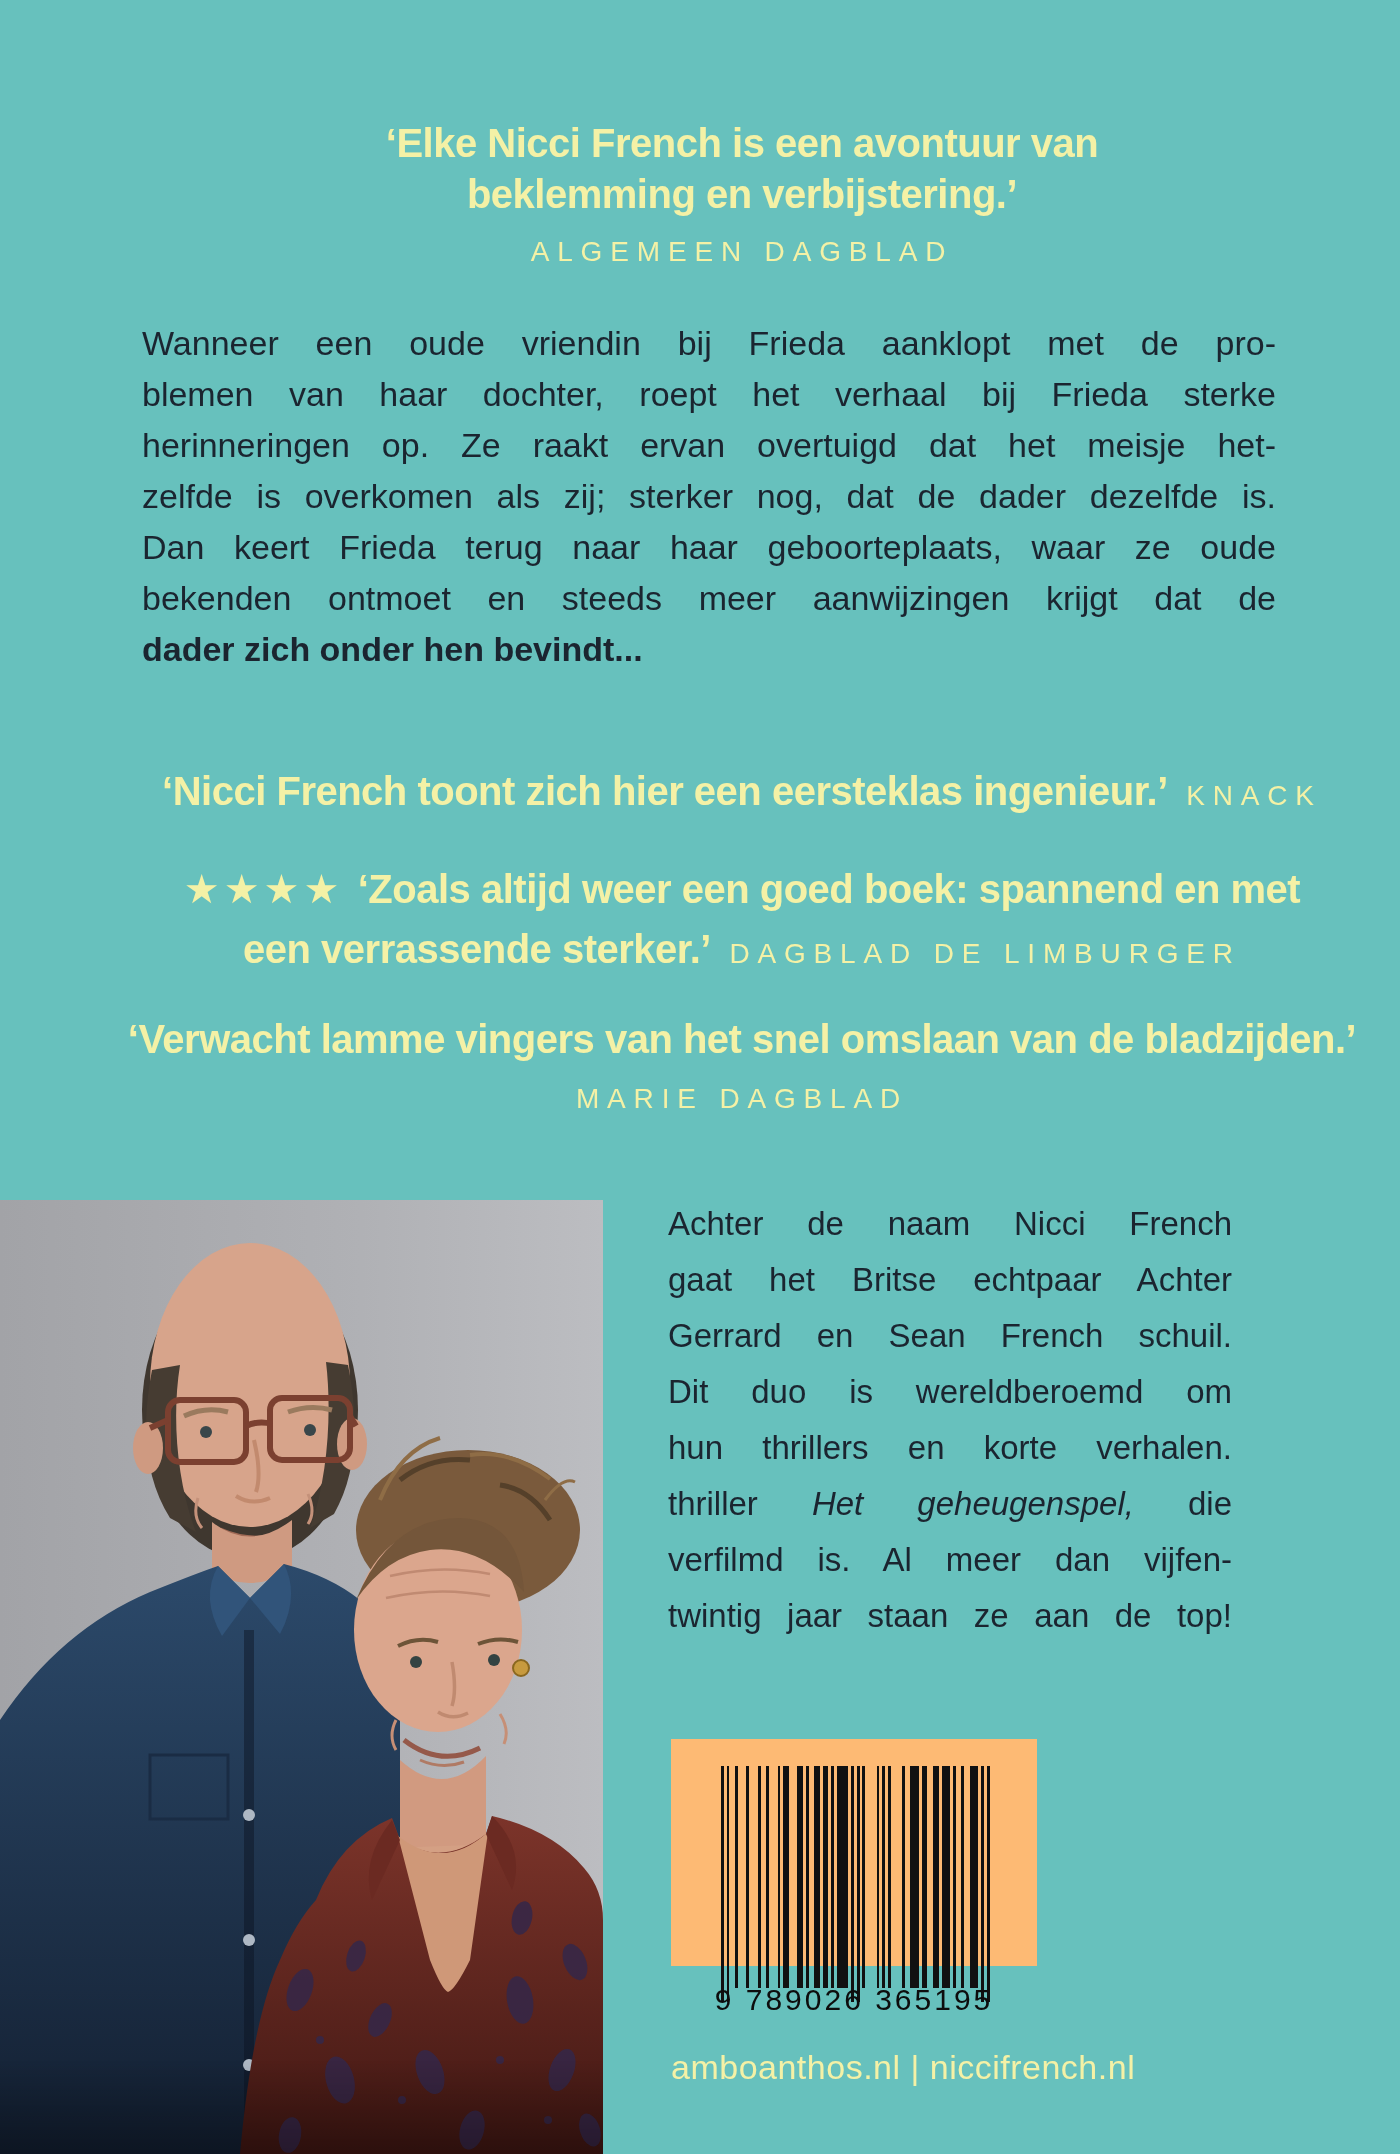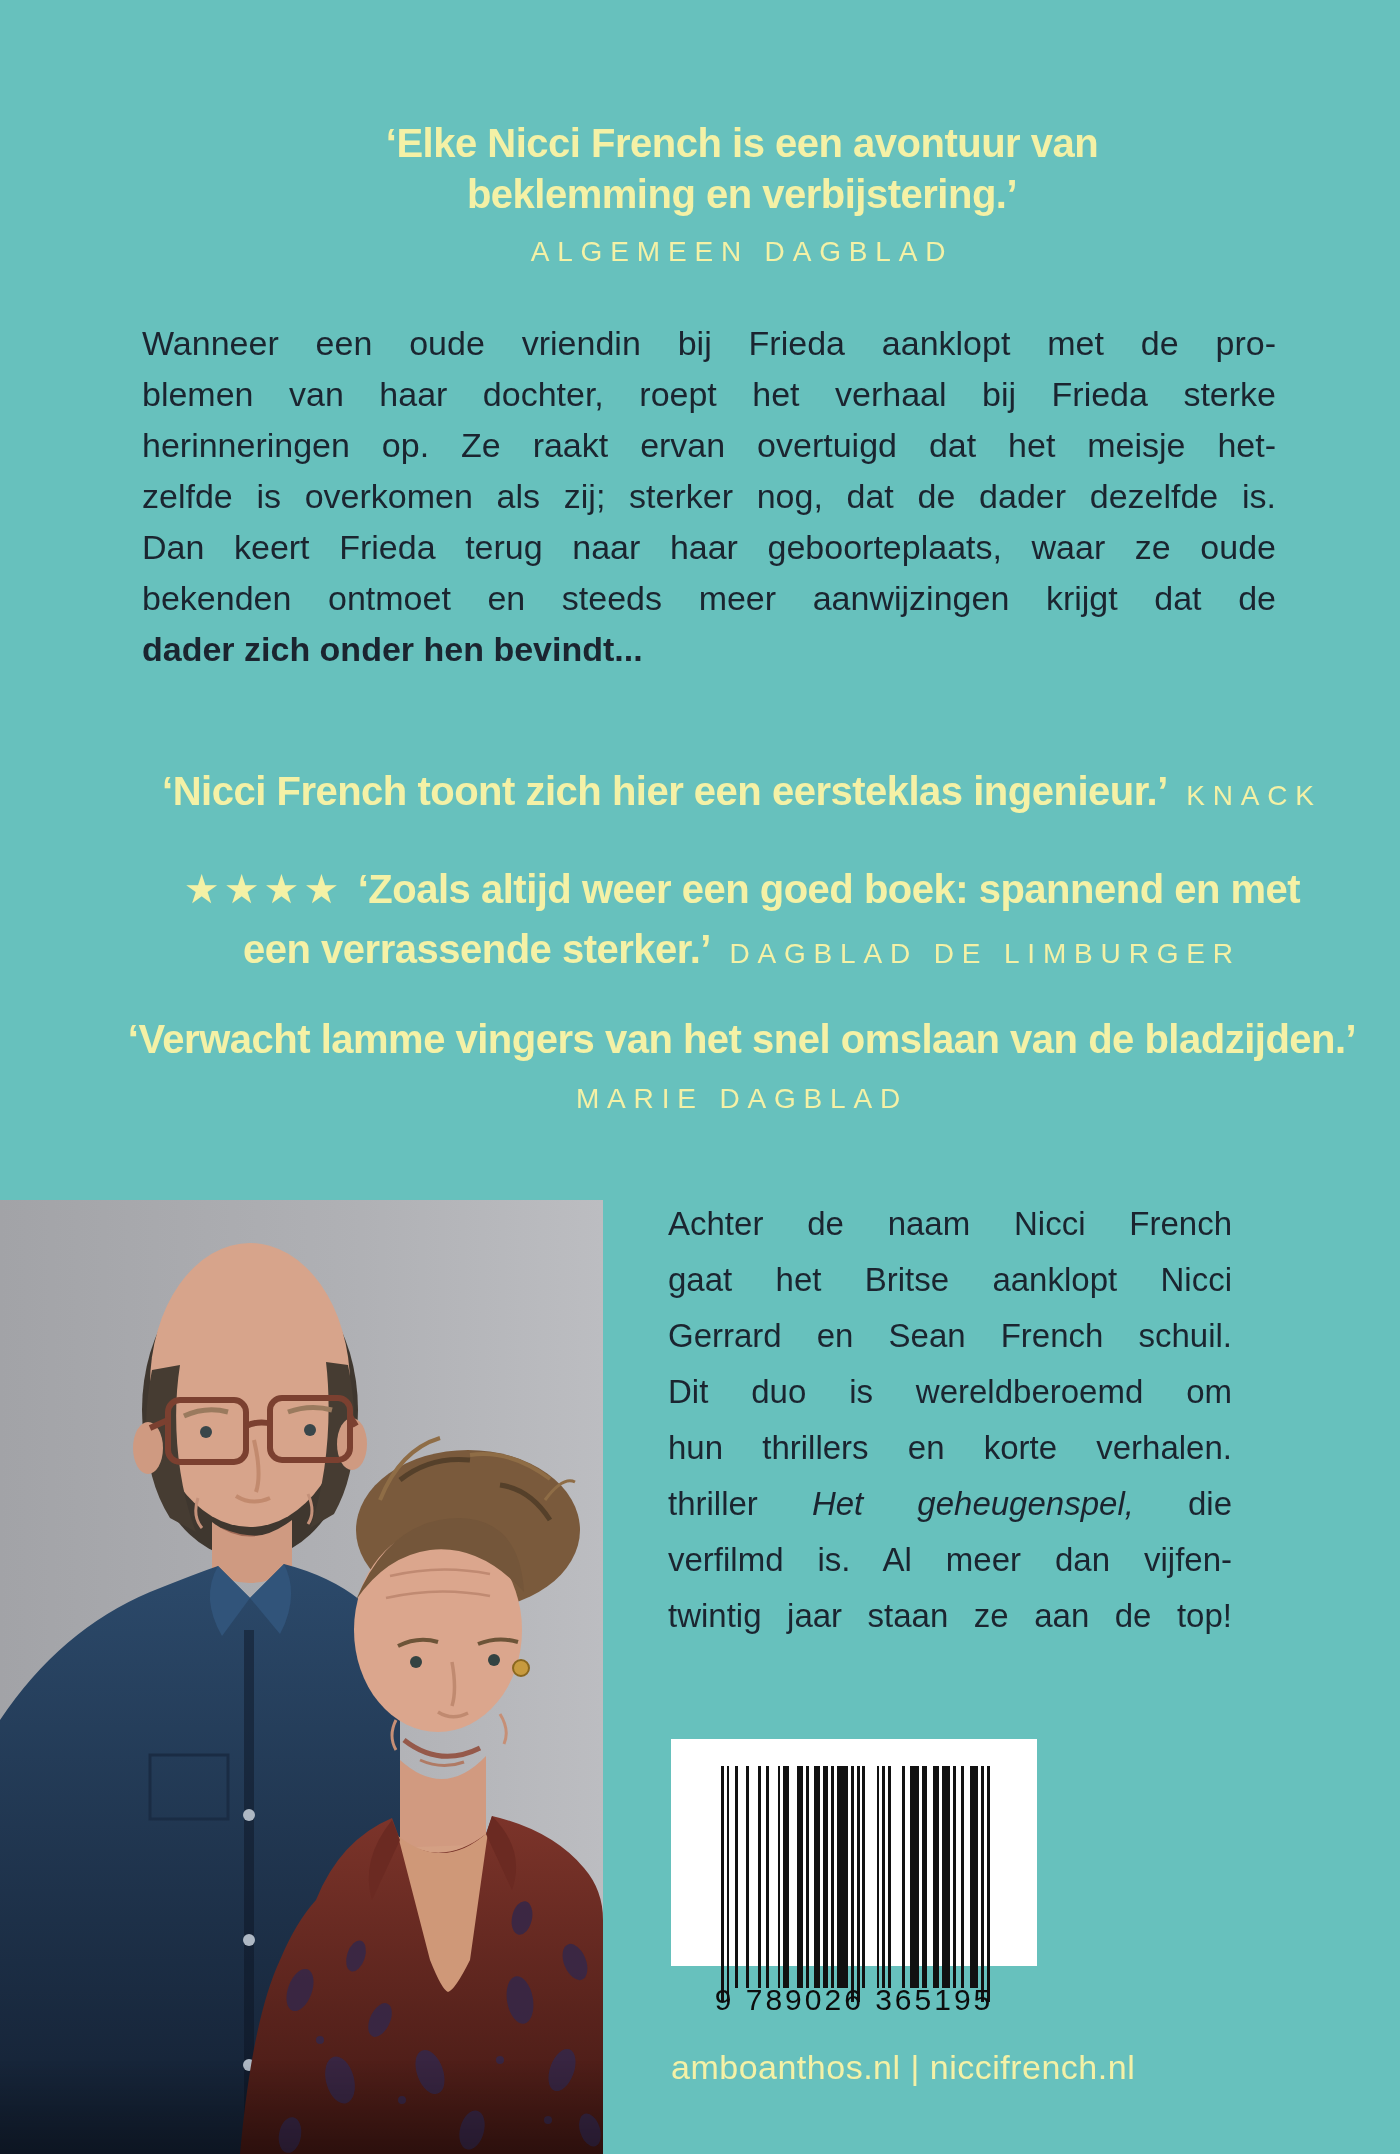--- a/index.html
+++ b/index.html
@@ -30,21 +30,21 @@
   .stars{letter-spacing:4px;margin-right:10px;}
   
   .bio{position:absolute;top:1196px;left:668px;width:564px;
        color:#1b2530;font-size:33px;line-height:56px;}
   .bio .jline{text-align:justify;text-align-last:justify;}
   .it{font-style:italic;}
   
   .photo{position:absolute;left:0;top:1200px;width:603px;height:954px;margin:0;}
   .photo svg{display:block;}
   
-  .barcode-box{position:absolute;left:671px;top:1739px;width:366px;height:227px;background:#ffffff;}
+  .barcode-box{position:absolute;left:671px;top:1739px;width:366px;height:227px;background:#fdba74;}
   .bars{position:absolute;left:50px;top:27px;width:270px;height:236px;display:flex;align-items:flex-start;}
   .bars div{flex:none;}
   .barcode-digits{position:absolute;left:0;right:0;top:244px;text-align:center;
       color:#0d0d0d;font-size:30px;letter-spacing:3px;font-weight:normal;}
   
   .footer-urls{position:absolute;left:671px;top:2048px;color:#f4f1a6;
       font-size:34px;letter-spacing:0.5px;}
 </style>
 </head>
 <body>
@@ -191,21 +191,21 @@
           <circle cx="500" cy="860" r="4"></circle>
             <circle cx="548" cy="920" r="4"></circle>
         </g>
         <rect x="0" y="860" width="603" height="94" fill="url(#shadeGrad)"></rect>
       </g>
     </svg>
   </figure>
 
   <section class="bio">
     <div class="jline">Achter de naam Nicci French</div>
-    <div class="jline">gaat het Britse aanklopt Nicci</div>
+    <div class="jline">gaat het Britse echtpaar Achter</div>
     <div class="jline">Gerrard en Sean French schuil.</div>
     <div class="jline">Dit duo is wereldberoemd om</div>
     <div class="jline">hun thrillers en korte verhalen.</div>
     <div class="jline"><span>thriller</span> <span class="it">Het geheugenspel,</span> <span>die</span></div>
     <div class="jline">verfilmd is. Al meer dan vijfen-</div>
     <div class="jline">twintig jaar staan ze aan de top!</div>
   </section>
 
   <div class="barcode-box">
     <div class="bars">

